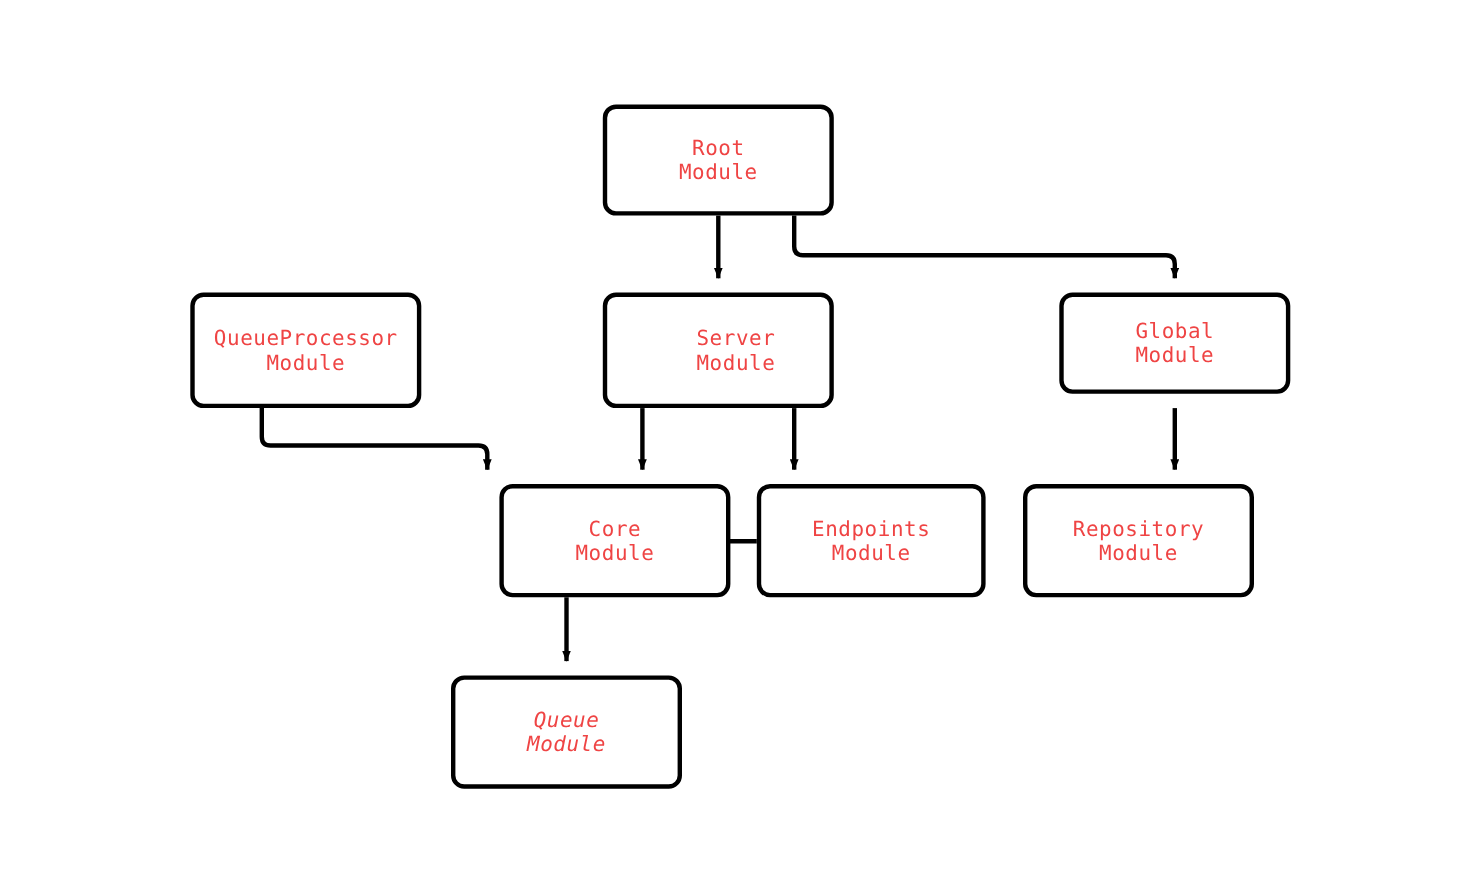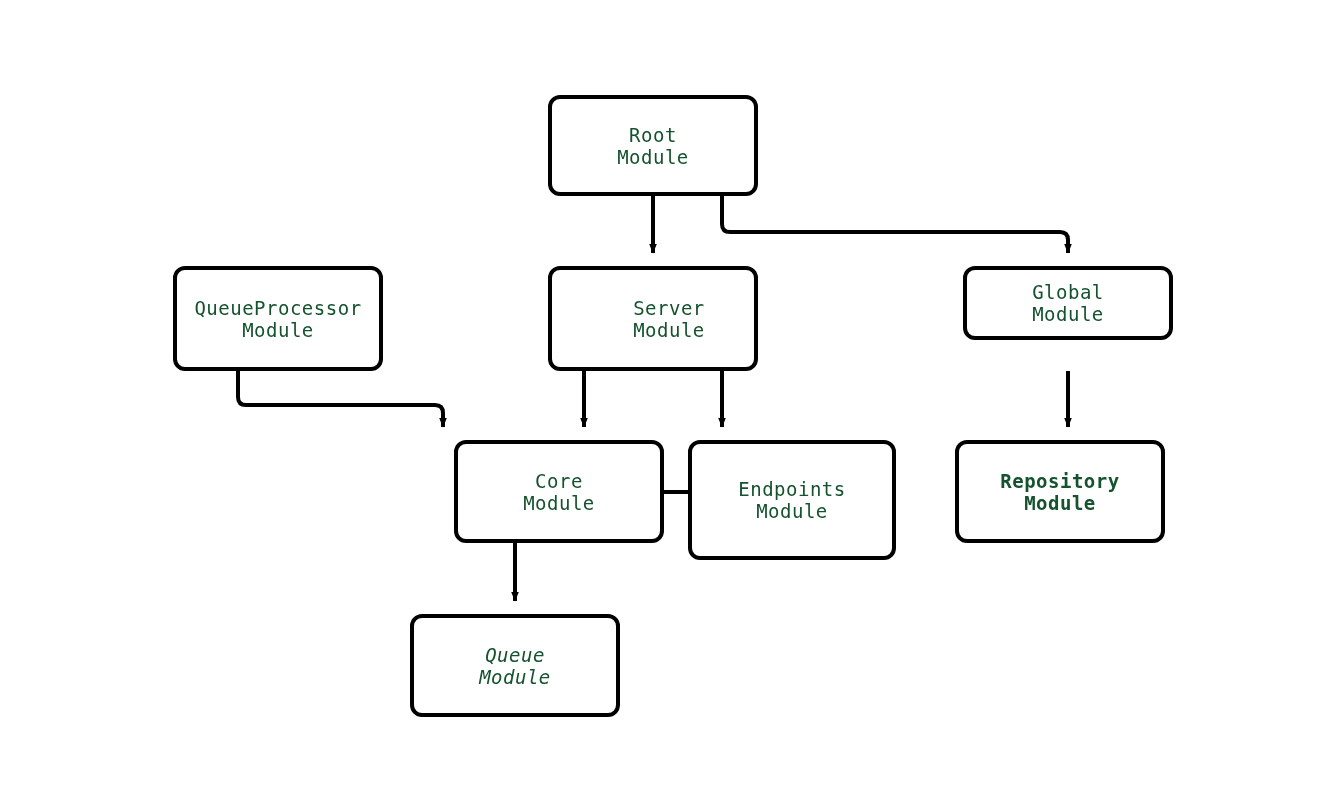--- a/index.html
+++ b/index.html
@@ -34,21 +34,21 @@
     display: flex;
     flex-direction: column;
     align-items: center;
     justify-content: center;
     z-index: 2;
   }
   .node-label {
     font-family: "DejaVu Sans Mono", monospace;
     font-size: 19px;
     line-height: 22px;
-    color: #14532d;
+    color: #ef4444;
     text-align: center;
     letter-spacing: 0.5px;
     white-space: pre;
   }
 </style>
 </head>
 <body>
 
 <div id="diagram-canvas" style="background: rgb(255, 255, 255);">
 
@@ -79,36 +79,36 @@
   <div class="node" style="left: 133px; top: 266px; width: 210px; height: 105px; border-color: rgb(0, 0, 0); background: rgb(255, 255, 255); margin-left: 40px;">
     <span class="node-label">QueueProcessor</span>
     <span class="node-label">Module</span>
   </div>
 
   <div class="node" style="left: 548px; top: 266px; width: 210px; height: 105px; border-color: rgb(0, 0, 0); background: rgb(255, 255, 255); padding-left: 32px;">
     <span class="node-label">Server</span>
     <span class="node-label">Module</span>
   </div>
 
-  <div class="node" style="left: 963px; top: 266px; width: 210px; height: 74px; border-color: rgb(0, 0, 0); background: rgb(255, 255, 255);">
+  <div class="node" style="left: 963px; top: 266px; width: 210px; height: 92px; border-color: rgb(0, 0, 0); background: rgb(255, 255, 255);">
     <span class="node-label">Global</span>
     <span class="node-label">Module</span>
   </div>
 
   <div class="node" style="left: 410px; top: 440px; width: 210px; height: 103px; border-color: rgb(0, 0, 0); background: rgb(255, 255, 255); margin-left: 44px;">
     <span class="node-label">Core</span>
     <span class="node-label">Module</span>
   </div>
 
-  <div class="node" style="left: 688px; top: 440px; width: 208px; height: 120px; border-color: rgb(0, 0, 0); background: rgb(255, 255, 255);">
+  <div class="node" style="left: 688px; top: 440px; width: 208px; height: 103px; border-color: rgb(0, 0, 0); background: rgb(255, 255, 255);">
     <span class="node-label">Endpoints</span>
     <span class="node-label">Module</span>
   </div>
 
-  <div class="node" style="left: 955px; top: 440px; width: 210px; height: 103px; border-color: rgb(0, 0, 0); background: rgb(255, 255, 255); font-weight: bold;">
+  <div class="node" style="left: 930px; top: 440px; width: 210px; height: 103px; border-color: rgb(0, 0, 0); background: rgb(255, 255, 255);">
     <span class="node-label">Repository</span>
     <span class="node-label">Module</span>
   </div>
 
   <div class="node" style="left: 410px; top: 614px; width: 210px; height: 103px; border-color: rgb(0, 0, 0); background: rgb(255, 255, 255); font-style: italic;">
     <span class="node-label">Queue</span>
     <span class="node-label">Module</span>
   </div>
 
 </div>

